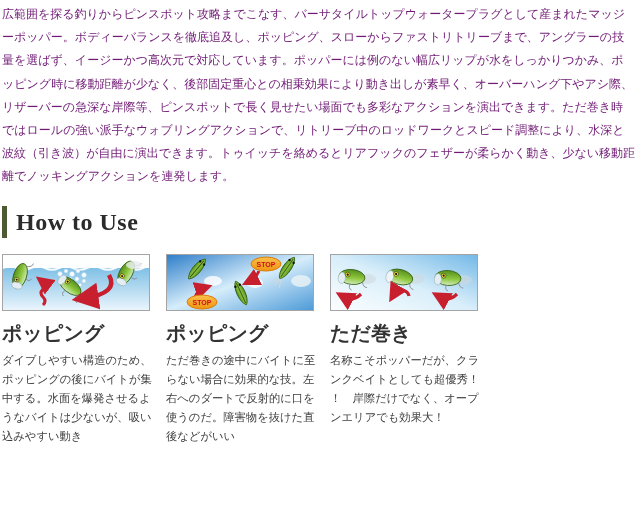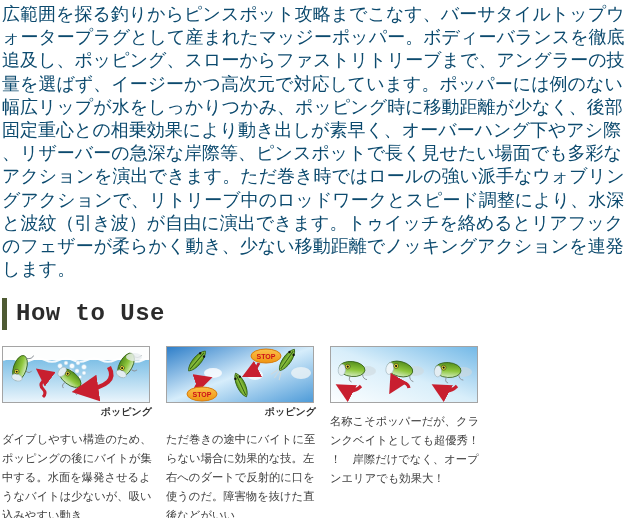--- a/index.html
+++ b/index.html
@@ -4,44 +4,44 @@
 <style>
   html,body{margin:0;padding:0;}
   body{
     width:637px;height:518px;overflow:hidden;background:#ffffff;
     font-family:"Liberation Sans","DejaVu Sans",sans-serif;
     -webkit-font-smoothing:antialiased;
   }
   .page{width:637px;height:518px;box-sizing:border-box;padding:3px 2px 0 2px;}
 
   
-  .intro{color:#0c4a6e;font-size:18px;line-height:23.2px;width:633px;
+  .intro{color:#701a75;font-size:12px;line-height:23.2px;width:633px;
          word-break:break-all;line-break:anywhere;}
   .intro p{margin:0;}
 
   
   .section-head{
     margin-top:17px;margin-bottom:16px;
     border-left:5px solid #4e5a33;
     padding:2px 0 2px 9px;
-    font-family:Liberation Mono, monospace;
+    font-family:Liberation Serif, serif;
     font-weight:bold;font-size:24px;color:#2b2b2b;letter-spacing:0.5px;
     line-height:28px;
   }
 
   
   .tech-row{display:flex;gap:14px;align-items:flex-start;}
   .tech-col{width:150px;flex:0 0 150px;}
   .tech-col + .tech-col{margin-left:0;}
   .panel{
     width:146px;height:55px;border:1px solid #a4a4a4;background:#fff;
     display:block;
   }
   .panel svg{display:block;}
-  .tech-name{font-size:10px;font-weight:bold;color:#333333;line-height:18px;text-align:right;}
+  .tech-name{margin-top:13px;font-size:20px;font-weight:bold;color:#333333;line-height:18px;}
   .tech-desc{margin-top:9px;font-size:11.3px;line-height:19px;color:#404040;
              word-break:break-all;line-break:anywhere;}
   .stop-text{
     font-family:"Liberation Sans","DejaVu Sans",sans-serif;
     font-weight:bold;fill:#cc1018;
   }
 </style>
 </head>
 <body>
 
@@ -223,17 +223,18 @@
             <circle cx="-4.5" cy="-2" r="2.4" fill="#f0e23a" stroke="#222" stroke-width="0.5"></circle>
             <circle cx="-4.5" cy="-2" r="1.1" fill="#111"></circle>
             <path d="M-1,7 q-2,5 2,6 M11,4 q1,5 5,5" stroke="#8a9096" stroke-width="0.9" fill="none"></path>
           </g>
 
           <path d="M30,39 q-8,8 -17,3" stroke="#c81f2f" stroke-width="3.2" fill="none" marker-end="url(#arrR)"></path>
           <path d="M78,41 a8,7 0 0 0 -15,-2" stroke="#c81f2f" stroke-width="3.2" fill="none" marker-end="url(#arrR)"></path>
           <path d="M126,39 q-8,8 -17,3" stroke="#c81f2f" stroke-width="3.2" fill="none" marker-end="url(#arrR)"></path>
         </svg>
       </div>
+      <div class="tech-name">ただ巻き</div>
       <div class="tech-desc">名称こそポッパーだが、クランクベイトとしても超優秀！！　岸際だけでなく、オープンエリアでも効果大！</div>
     </div>
 
   </div>
 </div>
 
 </body></html>

